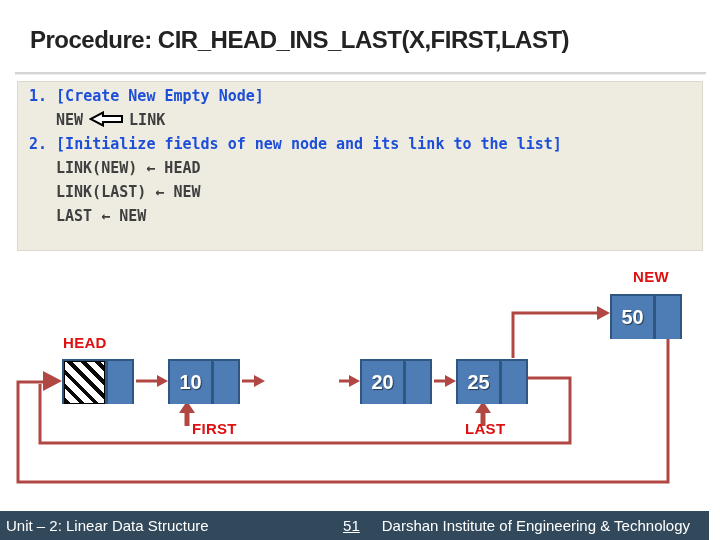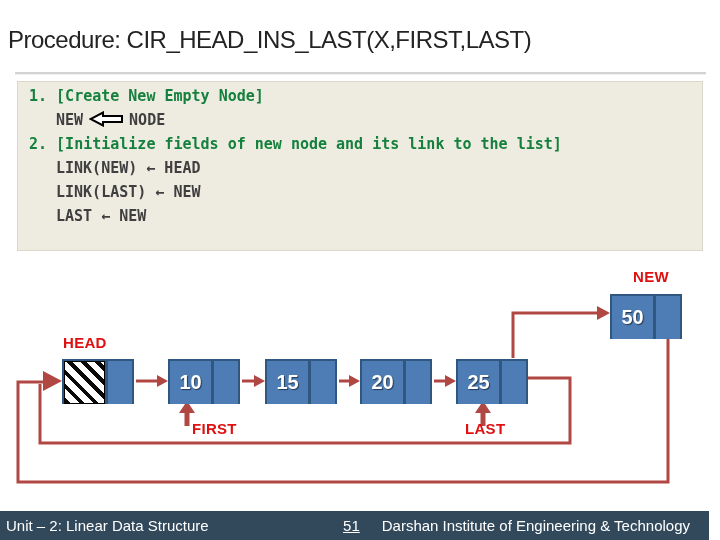--- a/index.html
+++ b/index.html
@@ -1,35 +1,35 @@
 <!DOCTYPE html>
 <html><head>
 <meta charset="utf-8">
 <style>
   html,body{margin:0;padding:0;}
   .slide{
     position:relative; width:720px; height:540px; background:#ffffff;
     font-family:"Liberation Sans", sans-serif; overflow:hidden;
   }
   .title{
-    position:absolute; left:8px; top:26px; width:690px;
-    font-size:24px; font-weight:normal; color:#232323; letter-spacing:-0.5px;
+    position:absolute; left:30px; top:26px; width:690px;
+    font-size:24px; font-weight:bold; color:#232323; letter-spacing:-0.5px;
   }
   .title-sep{
     position:absolute; left:15px; top:72px; width:691px; height:2px;
     background:#d4d4d4; border-bottom:1px solid #efefef;
   }
   .codebox{
     position:absolute; left:17px; top:81px; width:686px; height:170px;
     box-sizing:border-box; background:#eeece1; border:1px solid #dcd8c9;
     font-family:"DejaVu Sans Mono", monospace; font-size:15px; line-height:24px;
     padding:2px 0 0 11px; overflow:hidden;
   }
   .cl{white-space:pre;}
-  .cl.blue{color:#15803d; font-weight:bold;}
+  .cl.blue{color:#1d4ed8; font-weight:bold;}
   .cl.dark{color:#3f3f3f; font-weight:bold;}
   .cl.indent{padding-left:27px;}
   .block-arrow{vertical-align:-2px; margin:0 6px;}
   
   .node{
     position:absolute; display:flex; box-sizing:border-box;
     border:2px solid #2f5780; background:#2f5780; gap:3px; width:72px; height:45px;
   }
   .node .cell{background:#4e7db5; height:43px;}
   .node .info{
@@ -63,21 +63,21 @@
 
 <div class="slide">
 
   <div class="title">Procedure: CIR_HEAD_INS_LAST(X,FIRST,LAST)</div>
   <div class="title-sep"></div>
 
   <div class="codebox">
     <div class="cl blue">1. [Create New Empty Node]</div>
     <div class="cl dark indent"><span>NEW</span><svg class="block-arrow" width="34" height="16" viewBox="0 0 34 16">
           <path d="M33 5 H14 V1.5 L1.5 8 L14 14.5 V11 H33 Z" fill="#ffffff" stroke="#000000" stroke-width="2"></path>
-        </svg><span>NODE</span></div>
+        </svg><span>LINK</span></div>
     <div class="cl blue">2. [Initialize fields of new node and its link to the list]</div>
     <div class="cl dark indent">LINK(NEW) ← HEAD</div>
     <div class="cl dark indent">LINK(LAST) ← NEW</div>
     <div class="cl dark indent">LAST ← NEW</div>
   </div>
 
   <svg class="connectors" width="720" height="540" viewBox="0 0 720 540">
     <g stroke="#b04743" stroke-width="3" fill="none">
       <path d="M136 381 H158"></path>
       <path d="M242 381 H255"></path>
@@ -113,24 +113,20 @@
   <div class="node" style="left:62px; top:359px;">
     <div class="cell info hatch"></div>
     <div class="cell link"></div>
   </div>
 
   <div class="node" style="left:168px; top:359px;">
     <div class="cell info">10</div>
     <div class="cell link"></div>
   </div>
 
-  <div class="node" style="left:265px; top:359px;">
-    <div class="cell info">15</div>
-    <div class="cell link"></div>
-  </div>
 
   <div class="node" style="left:360px; top:359px;">
     <div class="cell info">20</div>
     <div class="cell link"></div>
   </div>
 
   <div class="node" style="left:456px; top:359px;">
     <div class="cell info">25</div>
     <div class="cell link"></div>
   </div>

